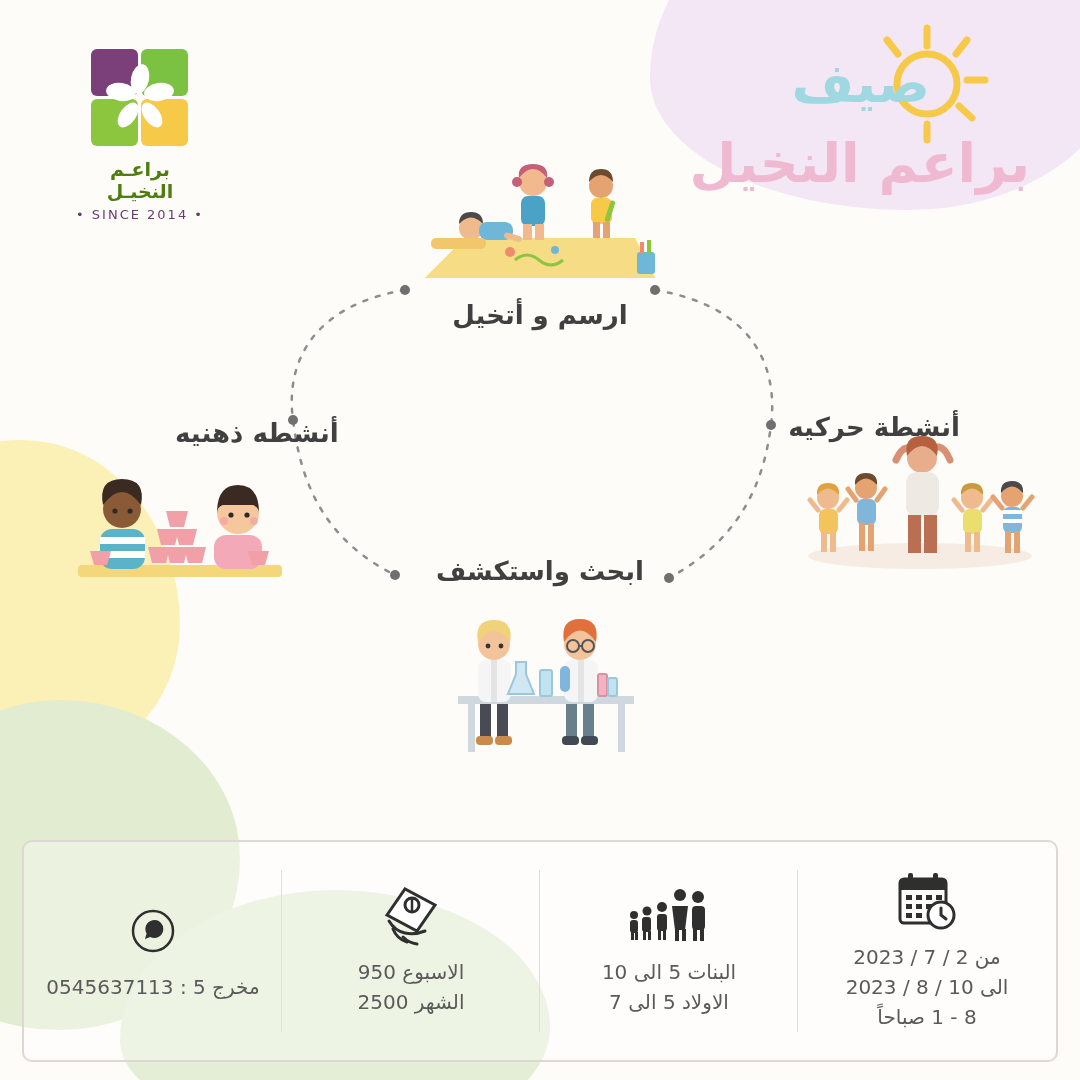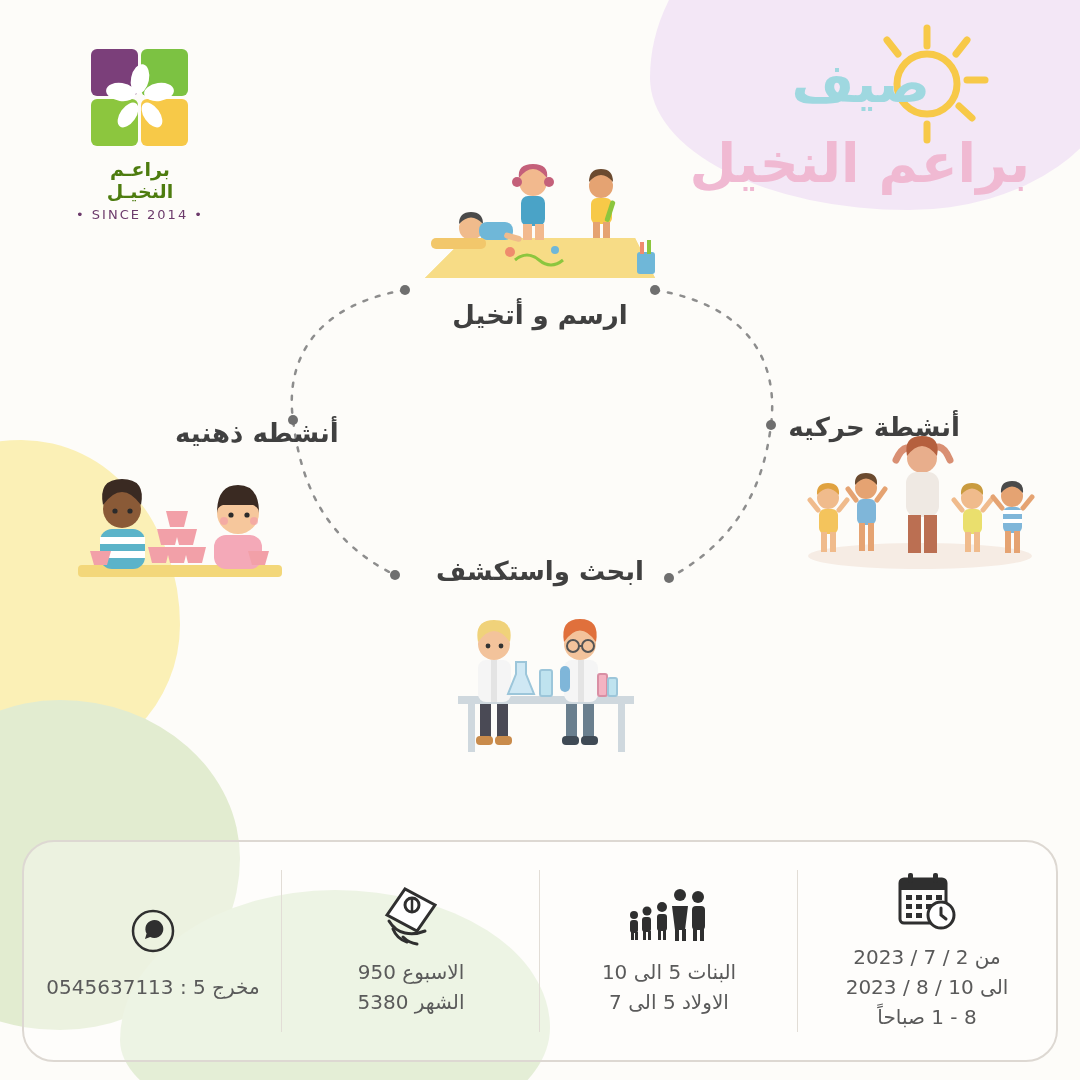--- a/index.html
+++ b/index.html
@@ -90,21 +90,21 @@
   
   .ill{position:absolute;}
   .ill-top{left:405px;top:160px;width:260px;height:135px;}
   .ill-right{right:40px;top:420px;width:240px;height:150px;}
   .ill-left{left:70px;top:465px;width:220px;height:135px;}
   .ill-bottom{left:440px;top:600px;width:210px;height:160px;}
 
   
   .panel{
     position:absolute;left:22px;right:22px;bottom:18px;height:218px;
-    border:2px solid #ddd8d2;border-radius:32px;
+    border:2px solid #ddd8d2;border-radius:10px;
     background:rgba(255,255,255,0.35);
     display:flex;flex-direction:row;align-items:stretch;
   }
   .cell{
     flex:1;display:flex;flex-direction:column;align-items:center;justify-content:center;
     padding:6px 4px;position:relative;
   }
   .cell + .cell::after{
     content:"";position:absolute;right:0;top:28px;bottom:28px;width:1px;background:#e2ddd6;
   }
@@ -444,21 +444,21 @@
           <path d="M8 30 l18 -26 l30 16 l-18 26z" fill="#fff" stroke="#2f2f2f" stroke-width="3"></path>
           <circle cx="33" cy="20" r="7" fill="none" stroke="#2f2f2f" stroke-width="3"></circle>
           <path d="M33 13 v14" stroke="#2f2f2f" stroke-width="2.5"></path>
           <path d="M10 36 q6 10 16 12 q10 2 20 -2" fill="none" stroke="#2f2f2f" stroke-width="3" stroke-linecap="round"></path>
           <path d="M14 44 q4 10 14 13" fill="none" stroke="#2f2f2f" stroke-width="3" stroke-linecap="round"></path>
           <path d="M24 52 q6 6 14 7" fill="none" stroke="#2f2f2f" stroke-width="3" stroke-linecap="round"></path>
         </svg>
       </div>
       <div class="cell-lines">
         <div class="ln">الاسبوع  950</div>
-        <div class="ln">الشهر  5380</div>
+        <div class="ln">الشهر  2500</div>
       </div>
     </div>
 
     <div class="cell">
       <div class="cell-icon">
         <svg width="46" height="46" viewBox="0 0 46 46">
           <circle cx="23" cy="23" r="20" fill="none" stroke="#2f2f2f" stroke-width="2.5"></circle>
           <path d="M15 31 l1.6 -5.4 a9 9 0 1 1 3.6 3.4 z" fill="#2f2f2f"></path>
         </svg>
       </div>

